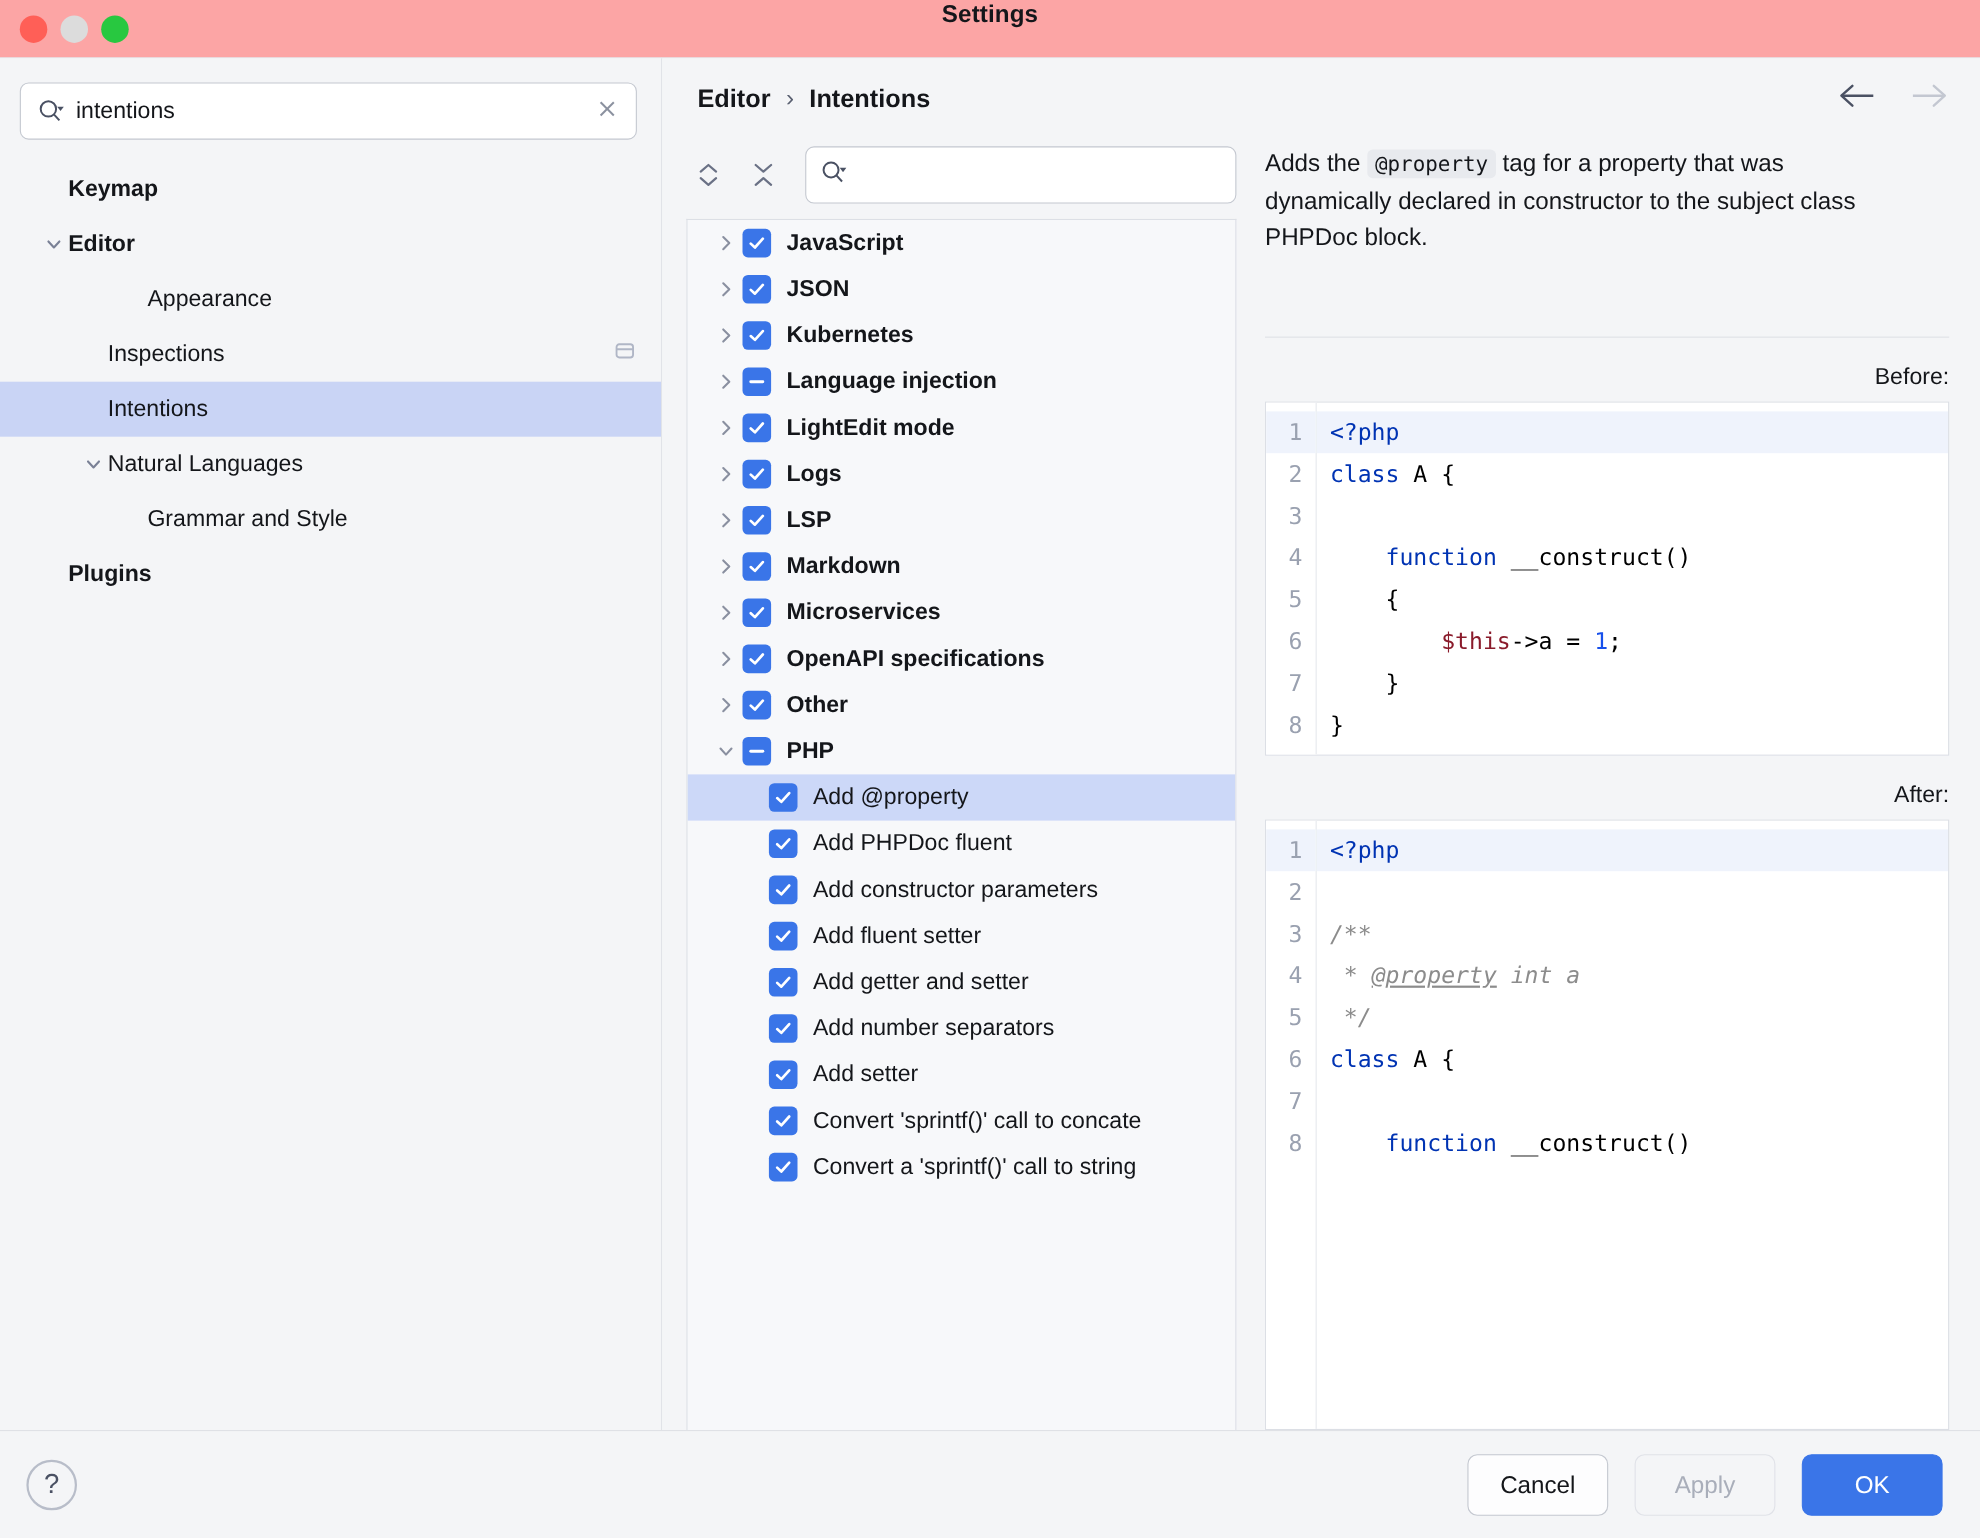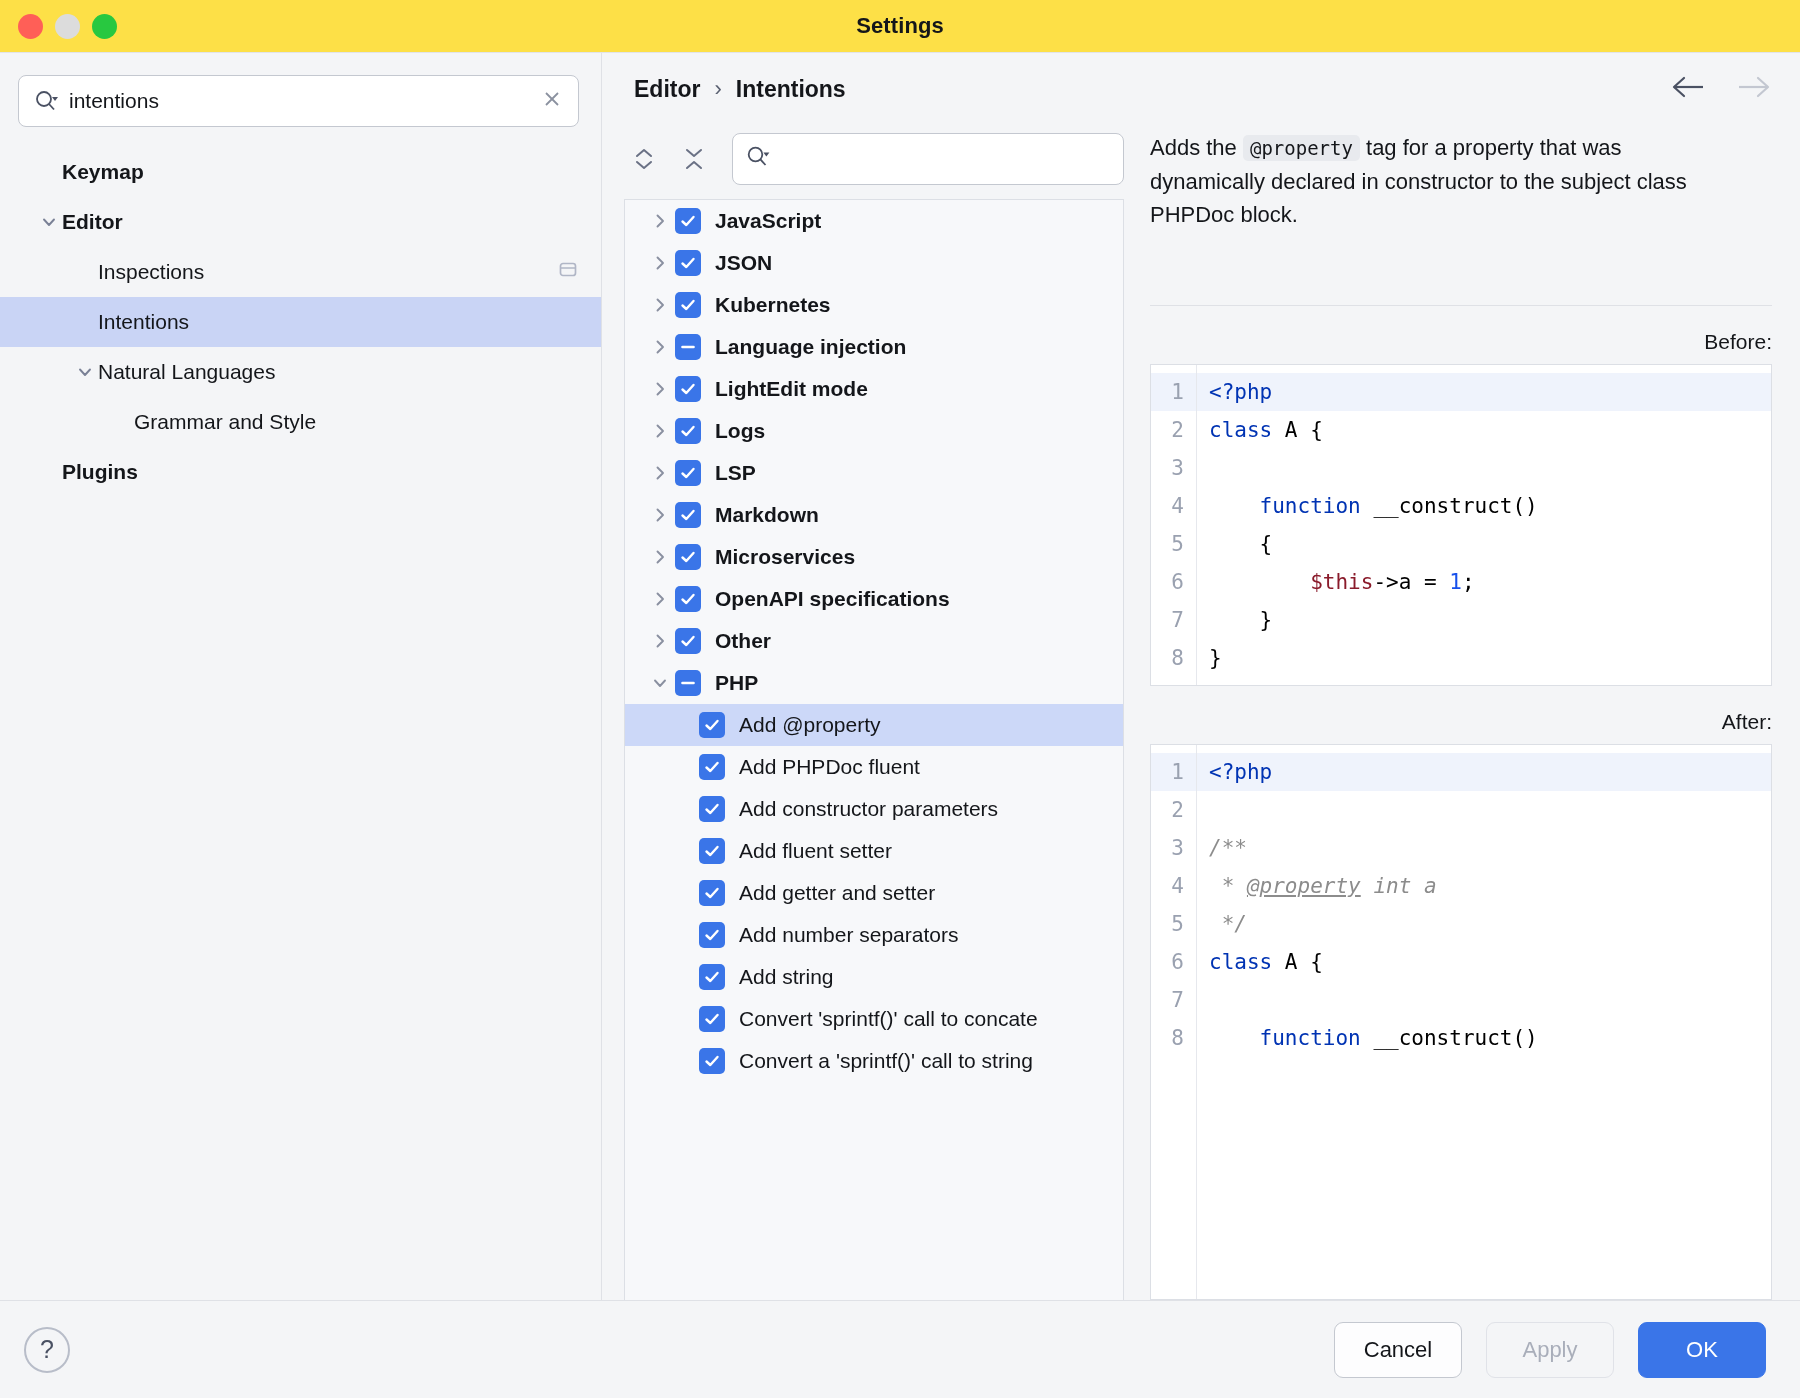--- a/index.html
+++ b/index.html
@@ -17,23 +17,22 @@
     display: flex;
     flex-direction: column;
   }
 
   
   .titlebar {
     height: 52px;
     flex: 0 0 52px;
     position: relative;
     display: flex;
-    align-items: center;
     justify-content: center;
-    background: #fde047;
+    background: #fca5a5;
   }
   .traffic {
     position: absolute;
     left: 18px; top: 14px;
     display: flex;
     gap: 12px;
   }
   .dot { width: 25px; height: 25px; border-radius: 50%; }
   .dot.red { background: #ff5f57; }
   .dot.yellow { background: #dcdcdc; }
@@ -321,20 +320,24 @@
             <span class="tw"></span>
             <span class="tree-label">Keymap</span>
           </div>
           <div class="tree-item bold" style="padding-left: 36px;">
             <span class="tw">
               <svg width="20" height="20" viewBox="0 0 20 20">
                 <polyline points="5,7.5 10,13 15,7.5" fill="none" stroke="#7a8196" stroke-width="1.9" stroke-linecap="round" stroke-linejoin="round"></polyline>
               </svg>
             </span>
             <span class="tree-label">Editor</span>
+          </div>
+          <div class="tree-item" style="padding-left: 108px;">
+            <span class="tw"></span>
+            <span class="tree-label">Appearance</span>
           </div>
           <div class="tree-item" style="padding-left: 72px;">
             <span class="tw"></span>
             <span class="tree-label">Inspections</span>
             <span class="row-badge"><svg width="22" height="22" viewBox="0 0 22 22">
                 <rect x="3.5" y="5" width="15" height="12" rx="2.5" fill="none" stroke="#b0b6c6" stroke-width="1.7"></rect>
                 <line x1="3.5" y1="9.5" x2="18.5" y2="9.5" stroke="#b0b6c6" stroke-width="1.7"></line>
               </svg></span>
           </div>
           <div class="tree-item selected" style="padding-left: 72px;">
@@ -615,21 +618,21 @@
                   </svg>
                 </span>
                 <span>Add number separators</span>
               </div>
               <div class="lrow lvl1">
                 <span class="cb">
                   <svg width="20" height="20" viewBox="0 0 20 20">
                     <polyline points="4.5,10.5 8.3,14 15.5,6" fill="none" stroke="#fff" stroke-width="2.4" stroke-linecap="round" stroke-linejoin="round"></polyline>
                   </svg>
                 </span>
-                <span>Add string</span>
+                <span>Add setter</span>
               </div>
               <div class="lrow lvl1">
                 <span class="cb">
                   <svg width="20" height="20" viewBox="0 0 20 20">
                     <polyline points="4.5,10.5 8.3,14 15.5,6" fill="none" stroke="#fff" stroke-width="2.4" stroke-linecap="round" stroke-linejoin="round"></polyline>
                   </svg>
                 </span>
                 <span>Convert 'sprintf()' call to concate</span>
               </div>
               <div class="lrow lvl1">

